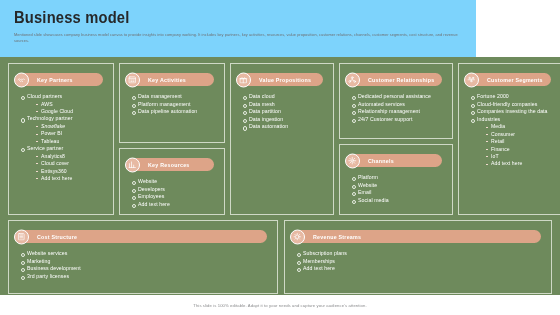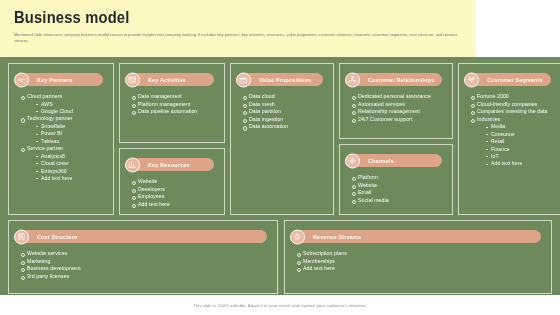--- a/index.html
+++ b/index.html
@@ -2,21 +2,21 @@
 <html><head>
 <meta charset="utf-8">
 <style>
   * { box-sizing: border-box; margin: 0; padding: 0; }
   html, body {
     width: 560px; height: 315px;
     background: #ffffff;
     font-family: "Liberation Sans", sans-serif;
     overflow: hidden;
   }
-  #slide { position: relative; width: 476px; height: 315px; background: #fef9c3; }
+  #slide { position: relative; width: 476px; height: 315px; background: #7dd3fc; }
 
   
   .header { padding: 9px 14px 0 14px; }
   .title {
     font-family: "Liberation Sans Narrow", "Liberation Sans", sans-serif;
     font-size: 16px; font-weight: bold; color: #26282a;
     letter-spacing: .2px; line-height: 18px;
     transform: scaleX(.92); transform-origin: left center;
   }
   .subtitle {

